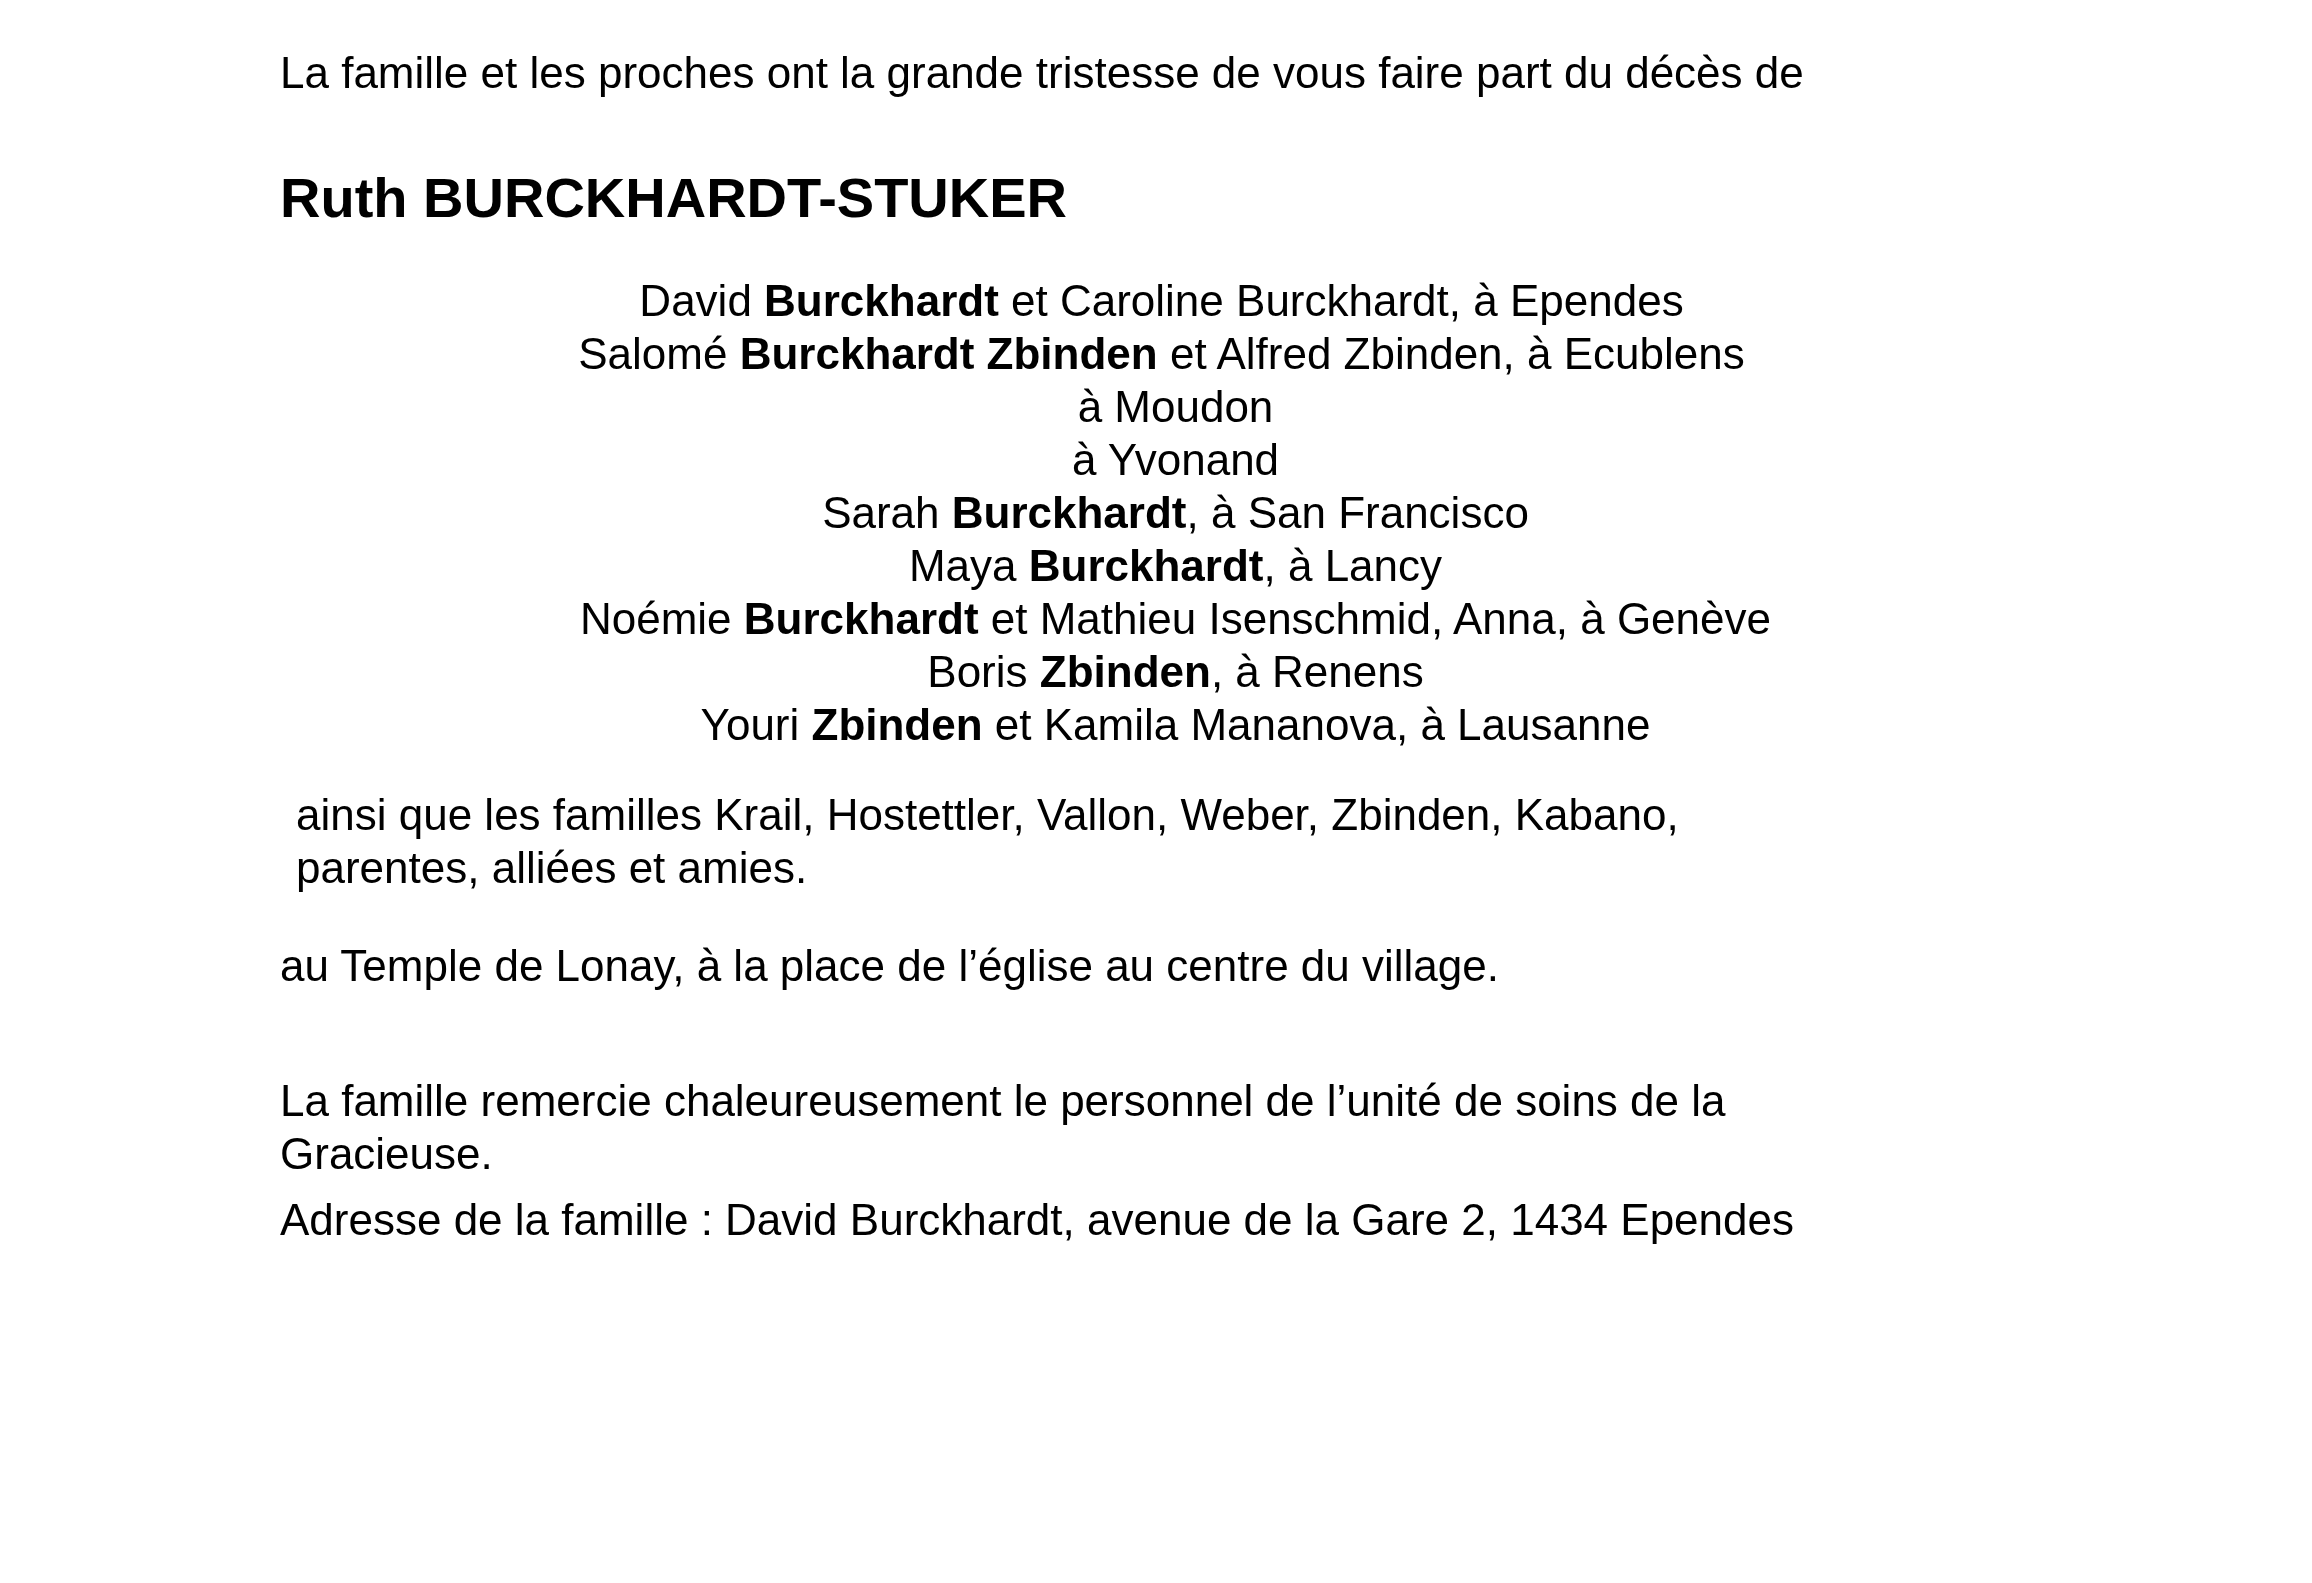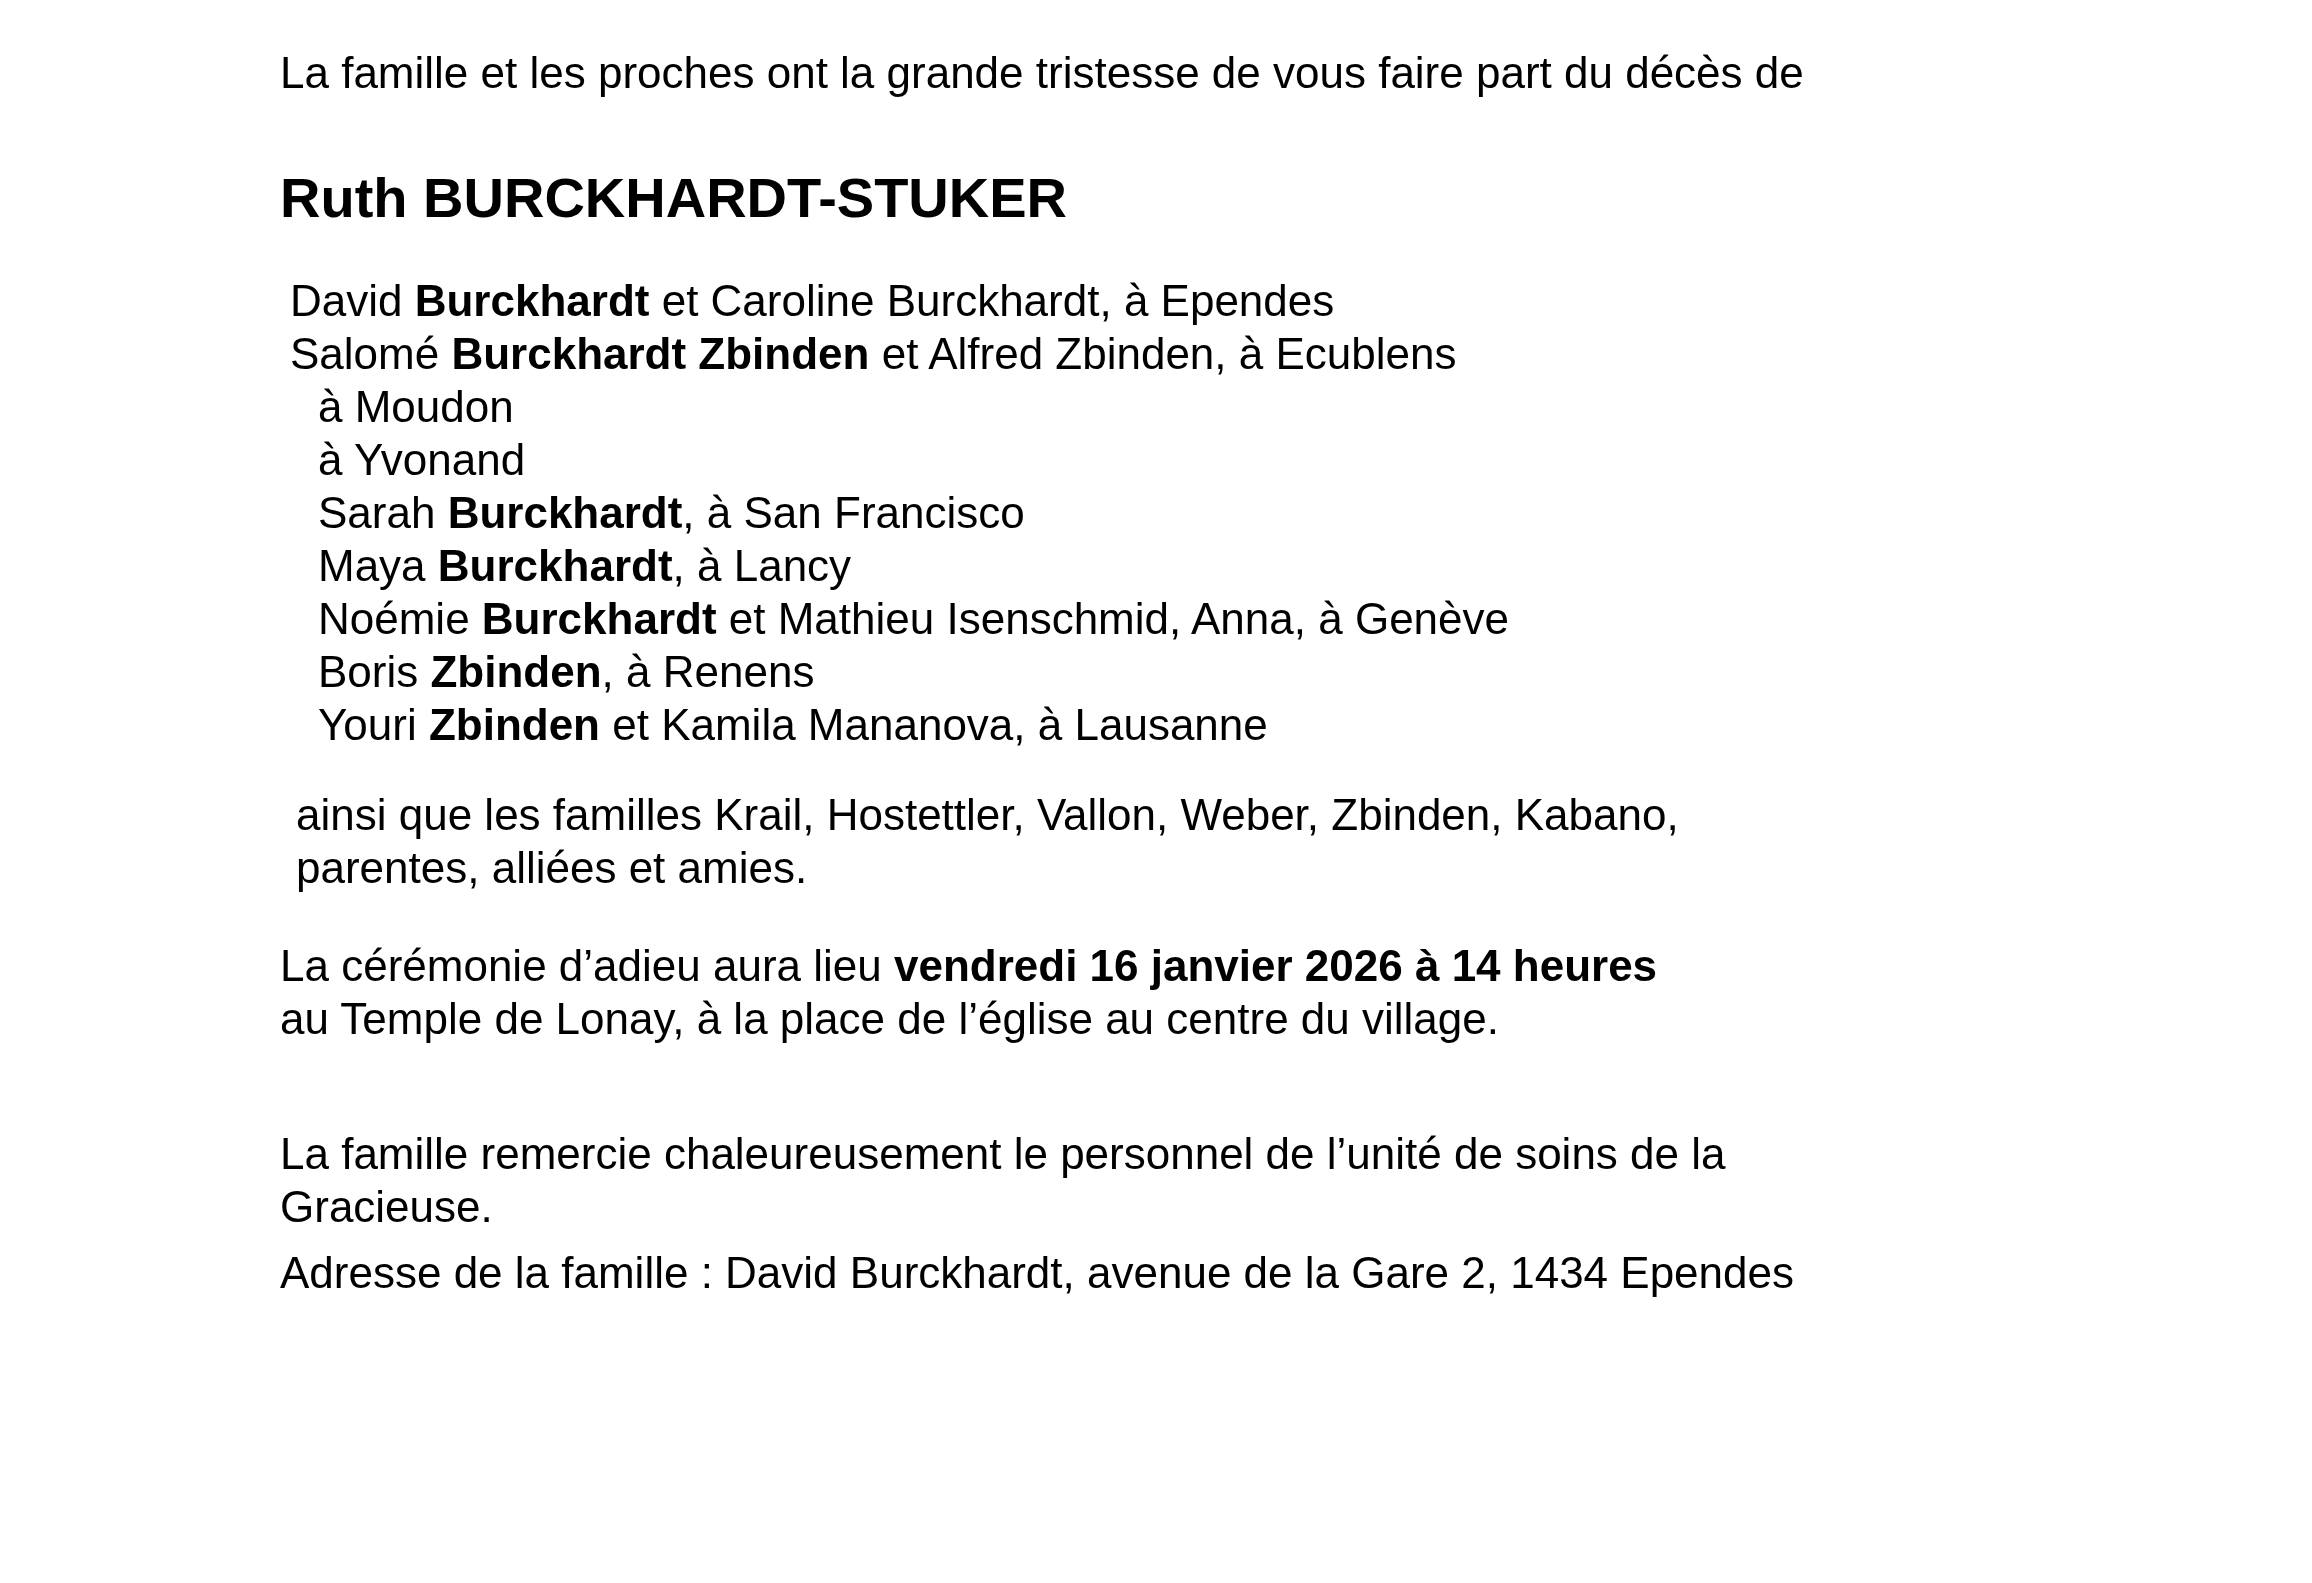--- a/index.html
+++ b/index.html
@@ -36,20 +36,21 @@
     line-height: 67px;
     font-weight: bold;
     text-align: left;
     white-space: nowrap;
   }
   .para {
     margin: 0 0 41px 0;
   }
   .family-list {
     margin: 0 0 37px 10px;
+    text-align: center;
   }
   .family-list .ind {
     padding-left: 28px;
   }
   .families-para {
     margin: 0 0 45px 16px;
   }
   .ceremony-para {
     margin: 0 0 82px 0;
   }
@@ -88,21 +89,20 @@
       <div class="line ind"><span>Boris </span><strong>Zbinden</strong><span>, à Renens</span></div>
       <div class="line ind"><span>Youri </span><strong>Zbinden</strong><span> et Kamila Mananova, à Lausanne</span></div>
     </div>
 
     <div class="families-para">
       <div class="line">ainsi que les familles Krail, Hostettler, Vallon, Weber, Zbinden, Kabano,</div>
       <div class="line">parentes, alliées et amies.</div>
     </div>
 
     <div class="ceremony-para">
-      <div class="line"><span>La cérémonie d’adieu aura lieu </span><strong>vendredi 16 janvier 2026 à 14 heures</strong></div>
       <div class="line">au Temple de Lonay, à la place de l’église au centre du village.</div>
     </div>
 
     <div class="thanks-para">
       <div class="line">La famille remercie chaleureusement le personnel de l’unité de soins de la</div>
       <div class="line">Gracieuse.</div>
     </div>
 
     <p class="address-para line">Adresse de la famille : David Burckhardt, avenue de la Gare 2, 1434 Ependes</p>
 

